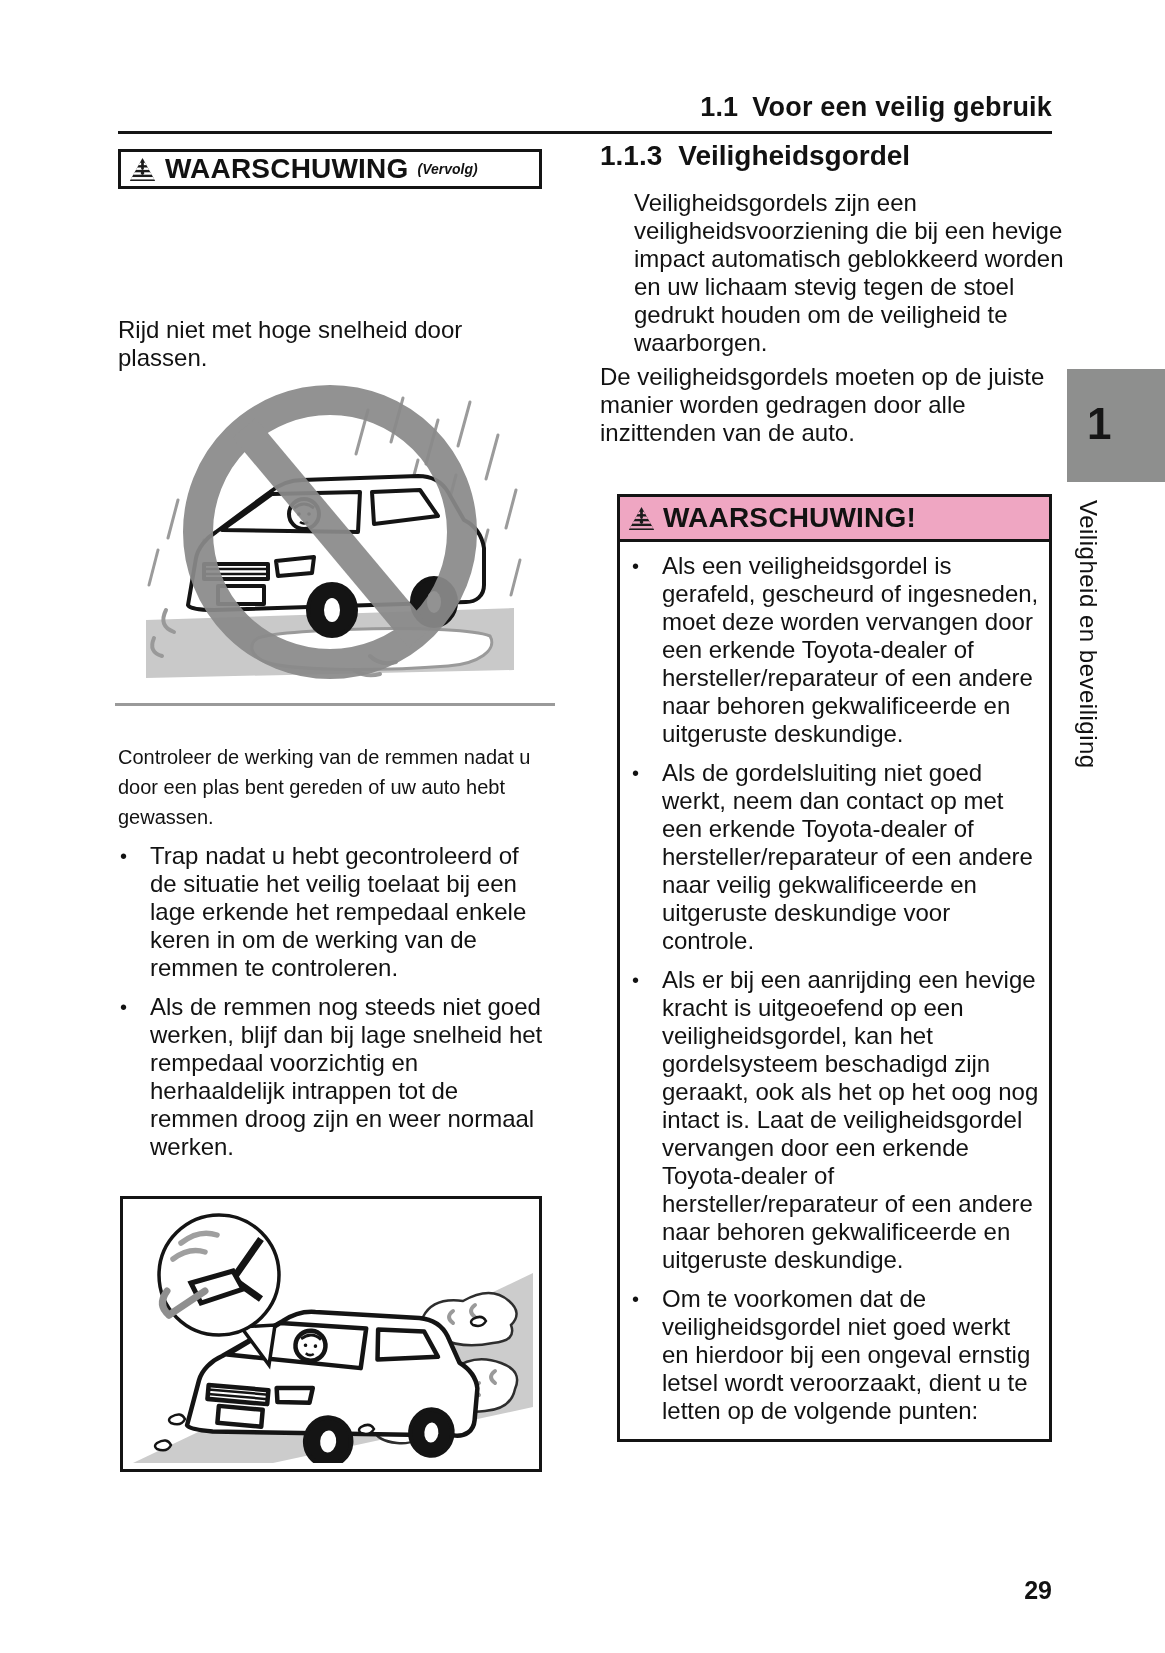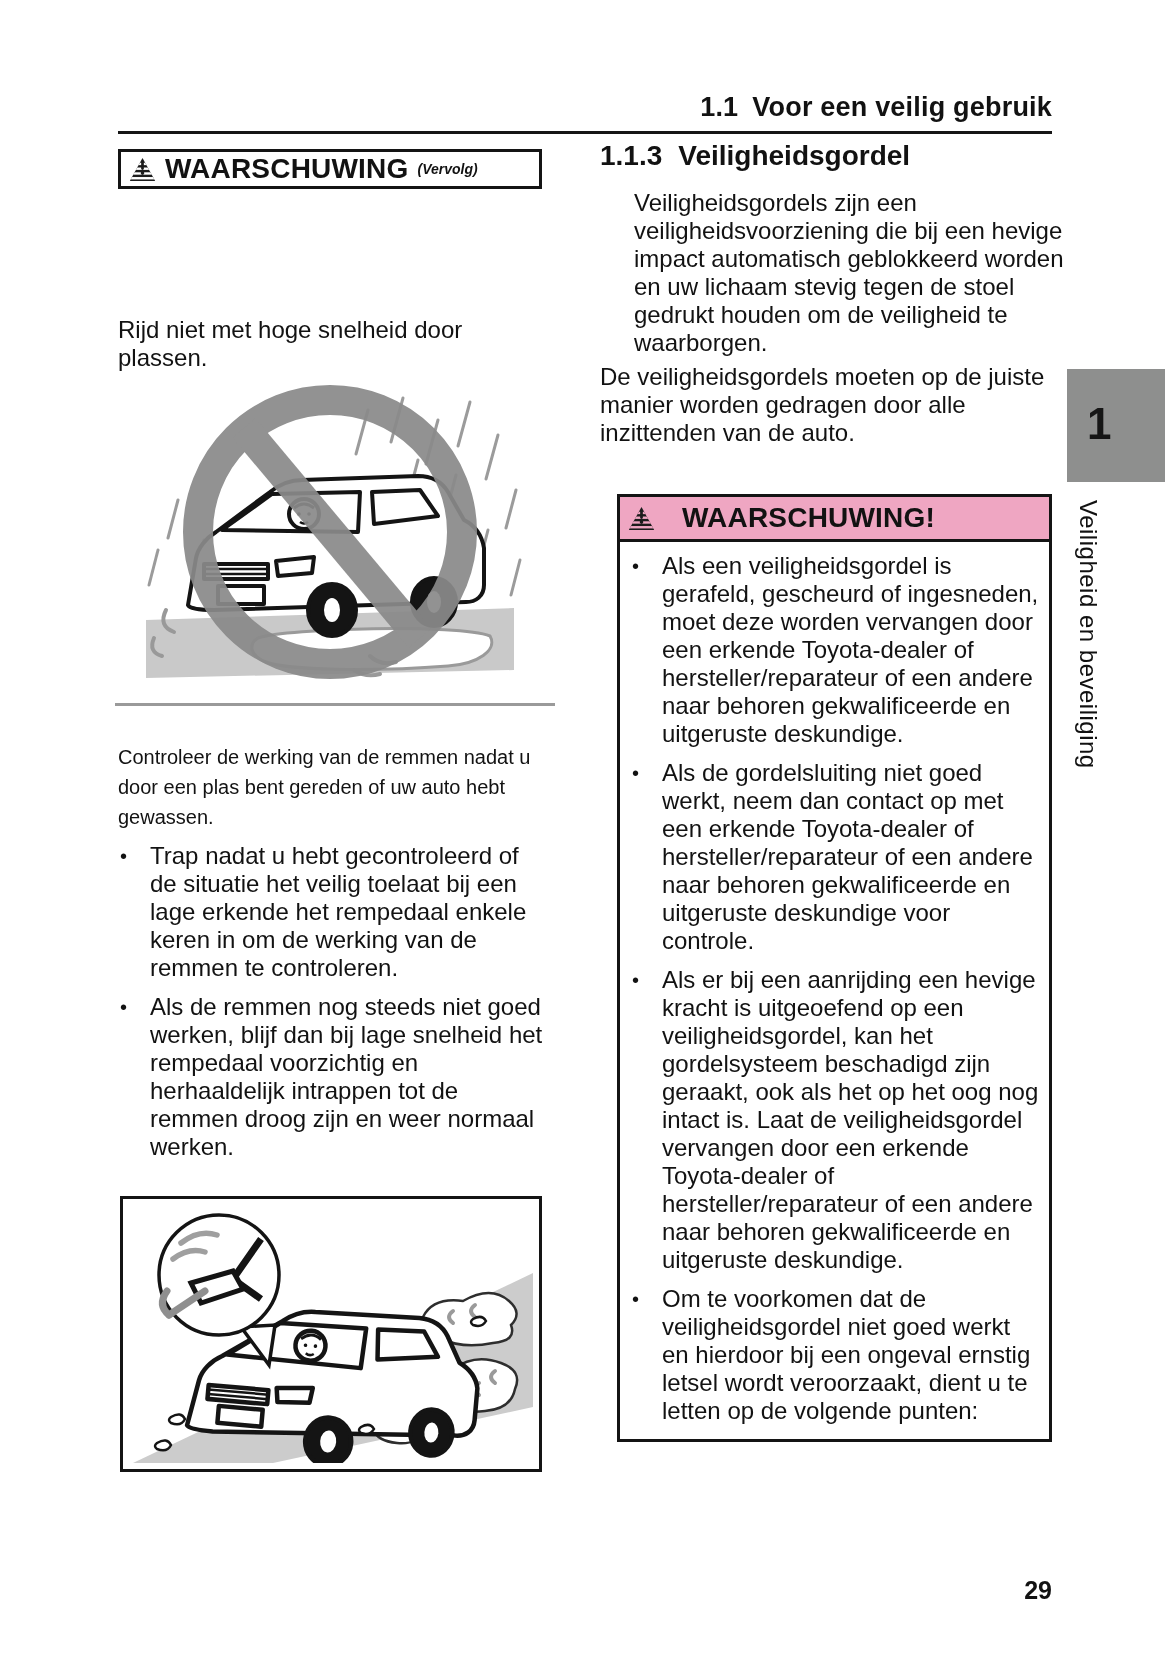--- a/index.html
+++ b/index.html
@@ -30,21 +30,21 @@
   .blist{display:flex;flex-direction:column;gap:11px;}
   .bitem{display:flex;}
   .bdot{width:30px;flex:0 0 30px;font-size:20px;line-height:28px;padding-left:2px;}
   .btext{flex:1;}
   
   #r-heading{left:600px;top:140px;width:452px;font-size:28px;font-weight:700;}
   #r-heading .num{margin-right:16px;}
   #r-para1{left:596px;top:189px;width:456px;margin-left:38px;}
   #r-para2{left:600px;top:363px;width:456px;}
   #r-warnbox{left:617px;top:494px;width:435px;border:3px solid #141414;background:#fff;box-sizing:border-box;}
-  #r-warnbox-header{display:flex;align-items:center;gap:27px;background:#EFA6C2;
+  #r-warnbox-header{display:flex;align-items:center;gap:8px;background:#EFA6C2;
       border-bottom:3px solid #141414;padding:3px 8px;height:36px;}
   #r-warnbox-body{padding:10px 8px 14px 10px;}
   
   #chapter-tab{left:1067px;top:369px;width:98px;height:113px;background:#8E8F8E;}
   #chapter-num{position:absolute;left:20px;top:50%;transform:translateY(-54%);
       font-size:44px;font-weight:600;color:#161616;}
   #chapter-label{left:1074px;top:500px;height:300px;writing-mode:vertical-rl;
       font-size:24px;letter-spacing:.5px;color:#111;}
   
   #page-num{left:950px;top:1576px;width:102px;text-align:right;font-size:25px;font-weight:700;}
@@ -243,21 +243,21 @@
       <span class="warn-title">WAARSCHUWING!</span>
     </div>
     <div id="r-warnbox-body">
       <div class="blist body-text">
         <div class="bitem">
           <span class="bdot">•</span>
           <span class="btext">Als een veiligheidsgordel is gerafeld, gescheurd of ingesneden, moet deze worden vervangen door een erkende Toyota-dealer of hersteller/reparateur of een andere naar behoren gekwalificeerde en uitgeruste deskundige.</span>
         </div>
         <div class="bitem">
           <span class="bdot">•</span>
-          <span class="btext">Als de gordelsluiting niet goed werkt, neem dan contact op met een erkende Toyota-dealer of hersteller/reparateur of een andere naar behoren gekwalificeerde en uitgeruste deskundige voor controle.</span>
+          <span class="btext">Als de gordelsluiting niet goed werkt, neem dan contact op met een erkende Toyota-dealer of hersteller/reparateur of een andere naar veilig gekwalificeerde en uitgeruste deskundige voor controle.</span>
         </div>
         <div class="bitem">
           <span class="bdot">•</span>
           <span class="btext">Als er bij een aanrijding een hevige kracht is uitgeoefend op een veiligheidsgordel, kan het gordelsysteem beschadigd zijn geraakt, ook als het op het oog nog intact is. Laat de veiligheidsgordel vervangen door een erkende Toyota-dealer of hersteller/reparateur of een andere naar behoren gekwalificeerde en uitgeruste deskundige.</span>
         </div>
         <div class="bitem">
           <span class="bdot">•</span>
           <span class="btext">Om te voorkomen dat de veiligheidsgordel niet goed werkt en hierdoor bij een ongeval ernstig letsel wordt veroorzaakt, dient u te letten op de volgende punten:</span>
         </div>
       </div>

